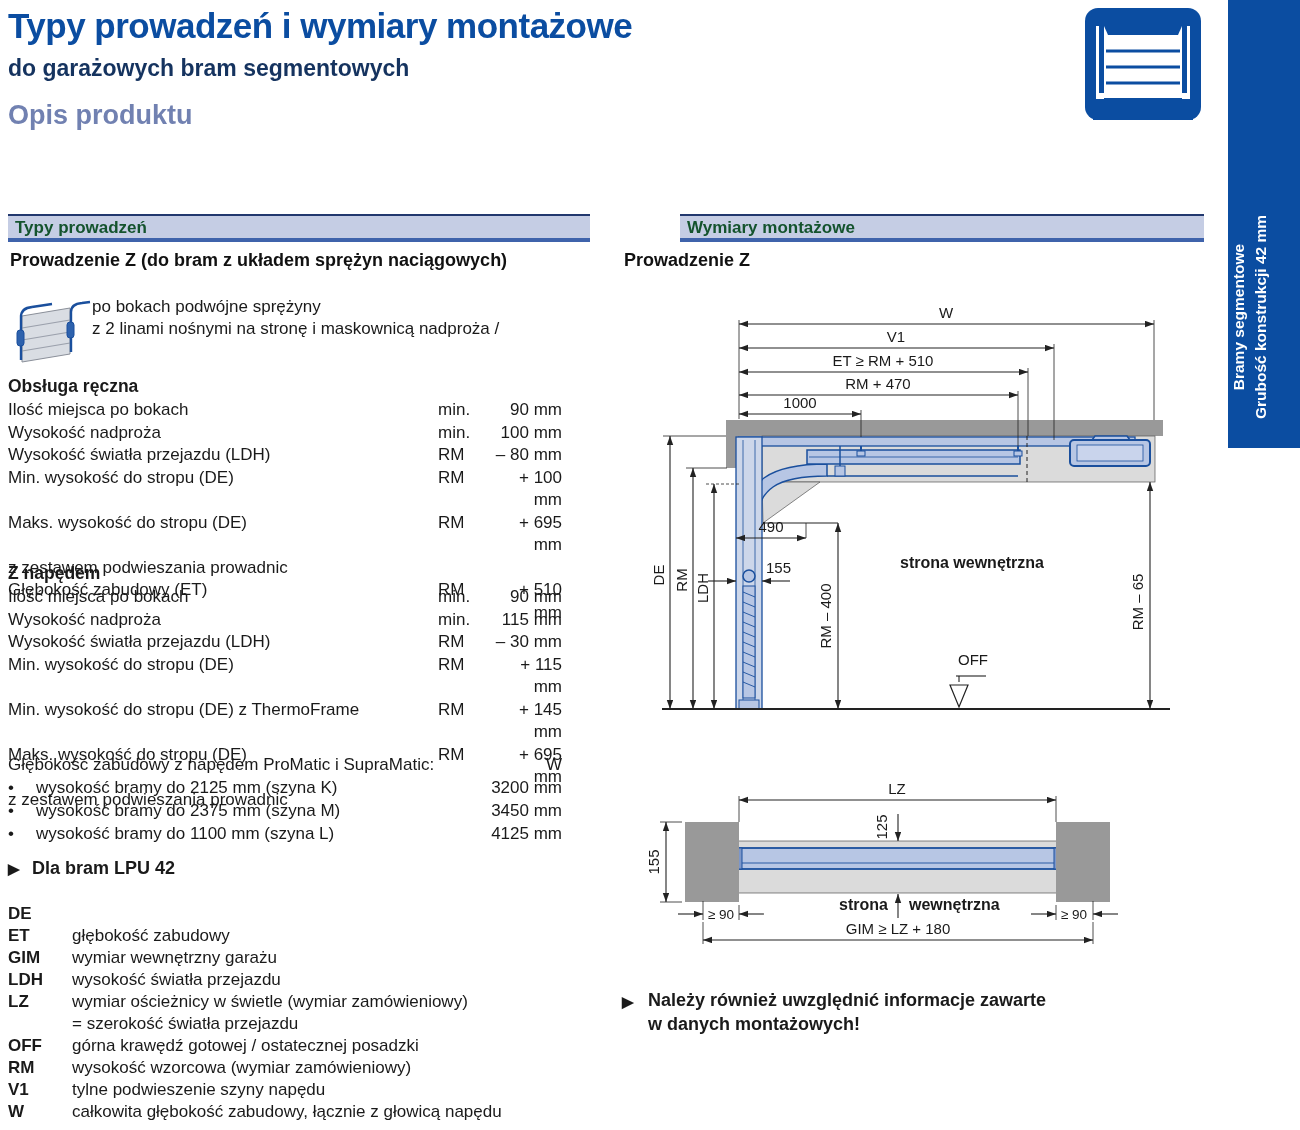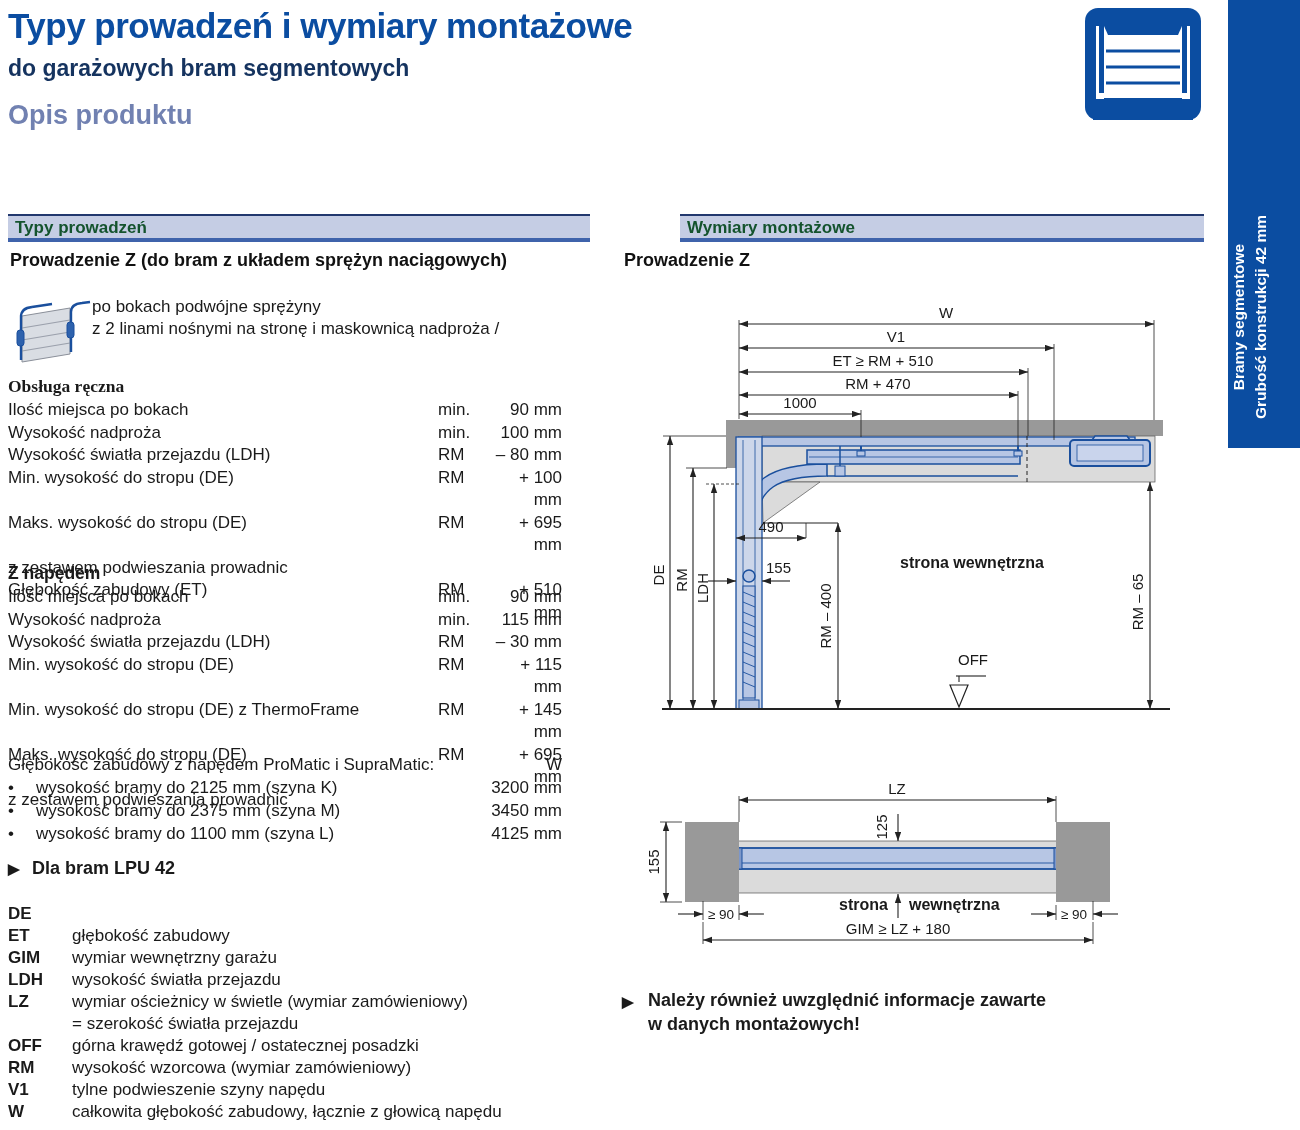--- a/index.html
+++ b/index.html
@@ -111,21 +111,21 @@
     <path d="M 24,17 L 44,14" fill="none" stroke="#1a4f9d" stroke-width="2.4"></path>
     <rect x="9" y="40" width="7" height="16" rx="3" fill="#2e62ad" stroke="#1a4f9d" stroke-width="1"></rect>
     <rect x="59" y="32" width="7" height="16" rx="3" fill="#2e62ad" stroke="#1a4f9d" stroke-width="1"></rect>
   </svg>
 </div>
 <div class="abs feature-text">
   <div>po bokach podwójne sprężyny</div>
   <div>z 2 linami nośnymi na stronę i maskownicą nadproża /</div>
 </div>
 
-<div class="abs tbl-title" style="left:8px; top:376px;font-family:Liberation Serif, serif;">Obsługa ręczna</div>
+<div class="abs tbl-title" style="left:8px; top:376px;">Obsługa ręczna</div>
 <div class="abs tbl" style="left:8px; top:399px;">
   <div class="row">
       <div class="lbl">Ilość miejsca po bokach</div>
       <div class="unit">min.</div>
       <div class="val">90 mm</div>
     </div>
   <div class="row">
       <div class="lbl">Wysokość nadproża</div>
       <div class="unit">min.</div>
       <div class="val">100 mm</div>

